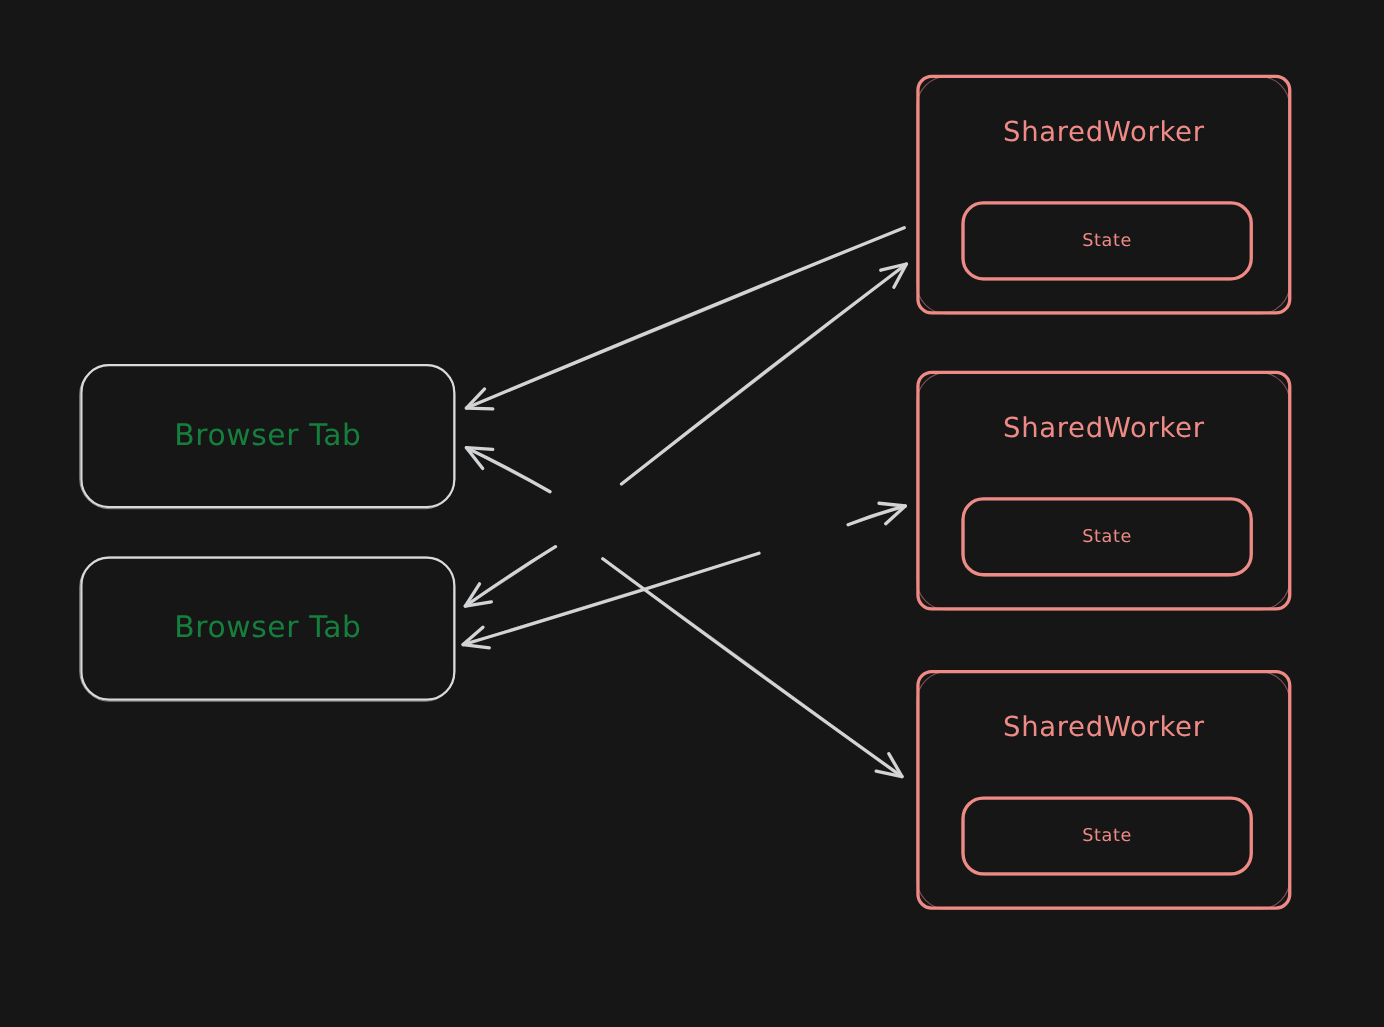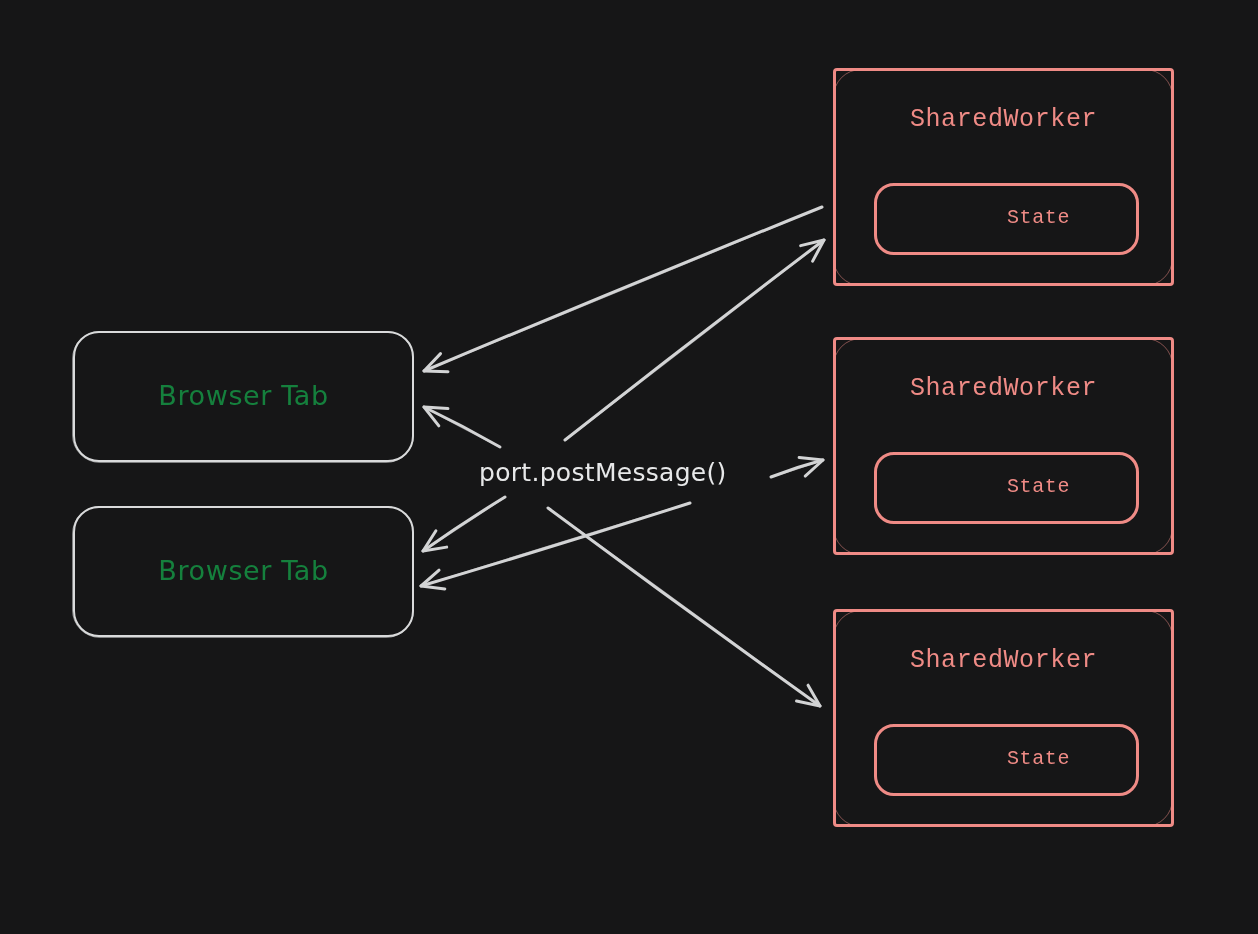--- a/index.html
+++ b/index.html
@@ -59,23 +59,22 @@
     position: absolute;
     left: -3px; top: -2px; right: -2px; bottom: -3px;
     border: 1.4px solid rgba(217,218,219,0.55);
     border-radius: 28px;
     pointer-events: none;
   }
 
   
   .worker-box {
     border: 3px solid #ef8b86;
-    border-radius: 4px;
+    border-radius: 14px;
     background: transparent;
-    font-family: Liberation Mono, monospace;
   }
   .worker-box::after {
     content: "";
     position: absolute;
     left: -3px; top: -2px; right: -2px; bottom: -3px;
     border: 1.4px solid rgba(239,139,134,0.5);
     border-radius: 28px;
     pointer-events: none;
   }
   .worker-title {
@@ -95,24 +94,23 @@
   .state-box::after {
     content: "";
     position: absolute;
     left: -3px; top: -2px; right: -2px; bottom: -3px;
     border: 1.3px solid rgba(239,139,134,0.45);
     border-radius: 22px;
     pointer-events: none;
   }
   .state-label {
     color: #ef8b86;
-    font-size: 20px;
+    font-size: 16px;
     top: 50%;
     transform: translateY(-55%);
-    padding-left: 32px;
   }
 
   
   .edge-label {
     position: absolute;
     color: #e7e8e9;
     font-size: 25px;
     white-space: nowrap;
     letter-spacing: 0.3px;
   }
@@ -182,15 +180,14 @@
     </div>
   </div>
 
   <div class="node worker-box" id="node-worker-3" style="left: 833px; top: 609px; width: 341px; height: 218px;">
     <div class="node-label worker-title">SharedWorker</div>
     <div class="state-box" id="state-worker-3" style="left: 38px; top: 112px; width: 265px; height: 72px;">
       <div class="node-label state-label">State</div>
     </div>
   </div>
 
-  <div class="edge-label" id="edge-label" style="left: 479px; top: 458px;">port.postMessage()</div>
 
 </div>
 
 </body></html>

